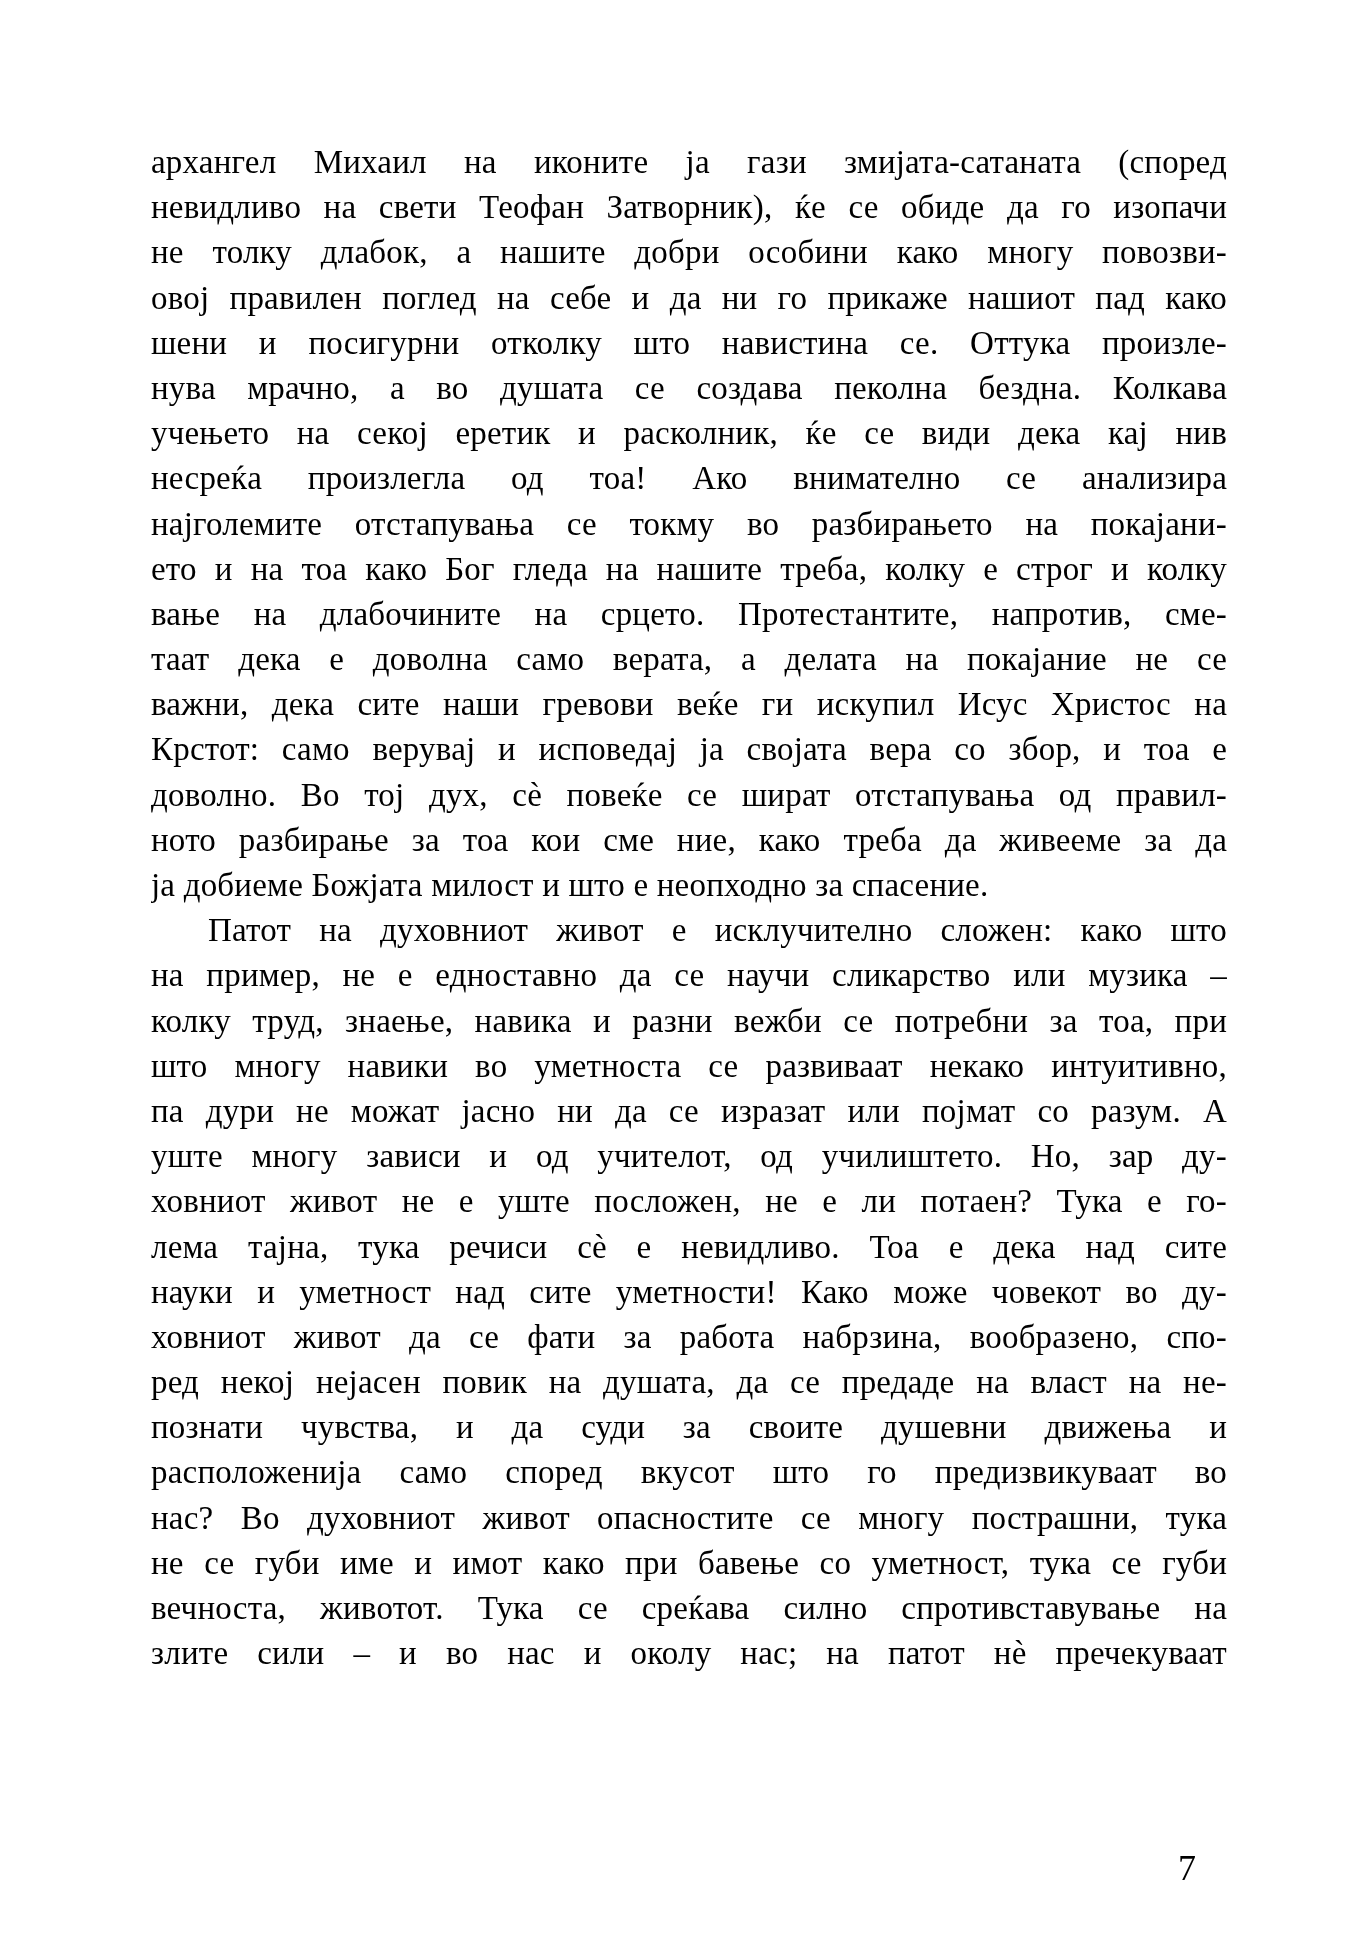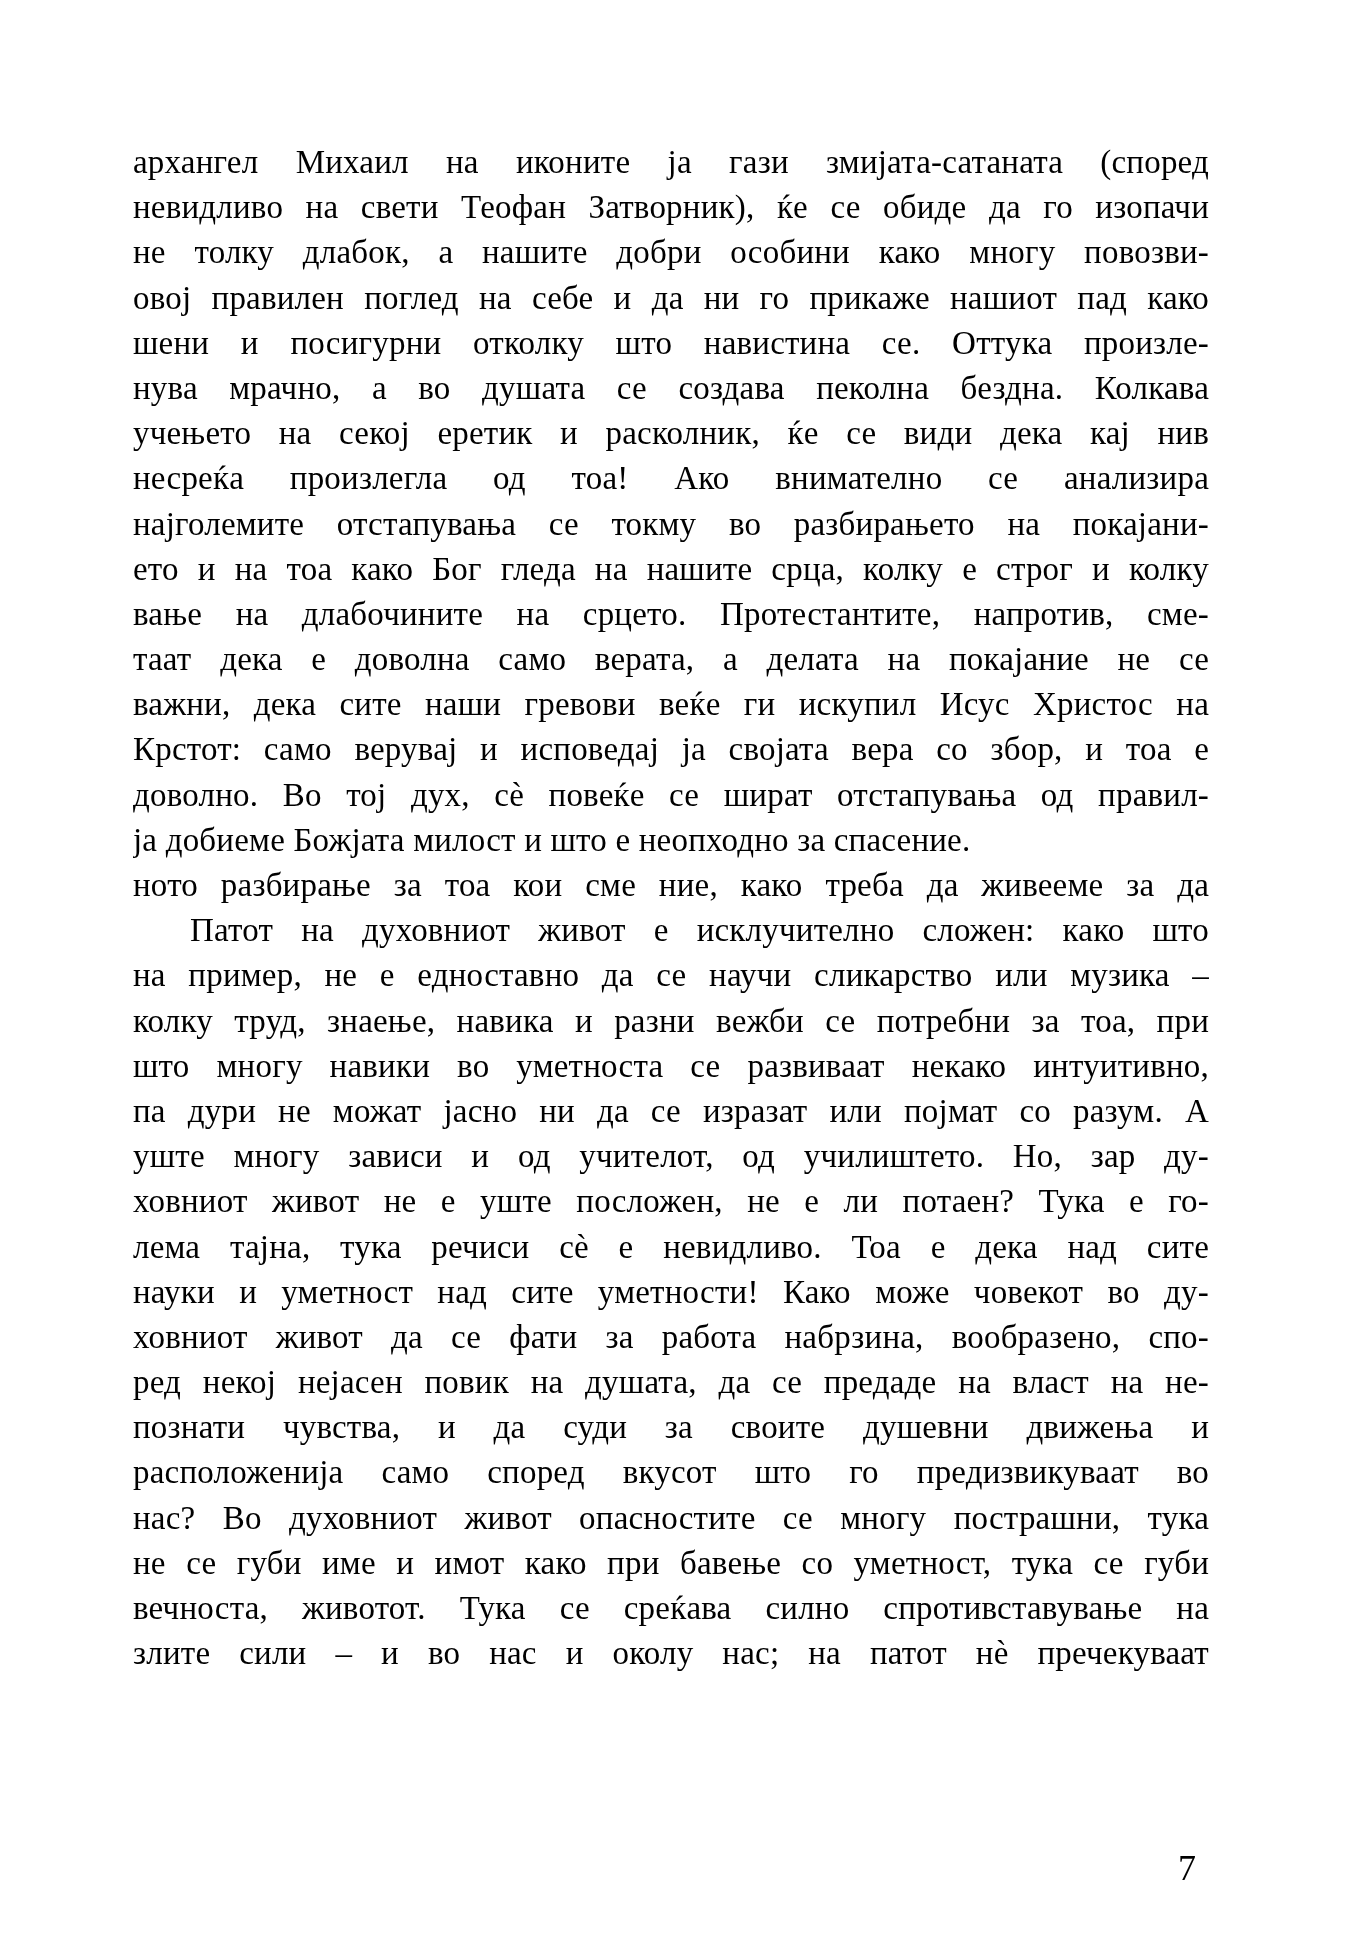--- a/index.html
+++ b/index.html
@@ -11,21 +11,21 @@
     position: relative;
     width: 1358px;
     height: 1940px;
     background: #ffffff;
     color: #000000;
     font-family: "Liberation Serif", "DejaVu Serif", serif;
     overflow: hidden;
   }
   .text-block {
     position: absolute;
-    left: 133px;
+    left: 151px;
     top: 140px;
     width: 1076px;
   }
   .line {
     font-size: 33px;
     height: 45.2px;
     line-height: 45.2px;
     white-space: normal;
     overflow: hidden;
     text-align: justify;
@@ -50,28 +50,28 @@
   <div class="text-block" id="text-block">
       <div class="line">архангел Михаил на иконите ја гази змијата-сатаната (според</div>
       <div class="line">невидливо на свети Теофан Затворник), ќе се обиде да го изопачи</div>
       <div class="line">не толку длабок, а нашите добри особини како многу повозви-</div>
       <div class="line">овој правилен поглед на себе и да ни го прикаже нашиот пад како</div>
       <div class="line">шени и посигурни отколку што навистина се. Оттука произле-</div>
       <div class="line">нува мрачно, а во душата се создава пеколна бездна. Колкава</div>
       <div class="line">учењето на секој еретик и расколник, ќе се види дека кај нив</div>
       <div class="line">несреќа произлегла од тоа! Ако внимателно се анализира</div>
       <div class="line">најголемите отстапувања се токму во разбирањето на покајани-</div>
-      <div class="line">ето и на тоа како Бог гледа на нашите срца, колку е строг и колку</div>
+      <div class="line">ето и на тоа како Бог гледа на нашите треба, колку е строг и колку</div>
       <div class="line">вање на длабочините на срцето. Протестантите, напротив, сме-</div>
       <div class="line">таат дека е доволна само верата, а делата на покајание не се</div>
       <div class="line">важни, дека сите наши гревови веќе ги искупил Исус Христос на</div>
       <div class="line">Крстот: само верувај и исповедај ја својата вера со збор, и тоа е</div>
       <div class="line">доволно. Во тој дух, сѐ повеќе се шират отстапувања од правил-</div>
+      <div class="line">ното разбирање за тоа кои сме ние, како треба да живееме за да</div>
       <div class="line para-end">ја добиеме Божјата милост и што е неопходно за спасение.</div>
-      <div class="line">ното разбирање за тоа кои сме ние, како треба да живееме за да</div>
       <div class="line" style="text-indent: 57px;">Патот на духовниот живот е исклучително сложен: како што</div>
       <div class="line">на пример, не е едноставно да се научи сликарство или музика –</div>
       <div class="line">колку труд, знаење, навика и разни вежби се потребни за тоа, при</div>
       <div class="line">што многу навики во уметноста се развиваат некако интуитивно,</div>
       <div class="line">па дури не можат јасно ни да се изразат или појмат со разум. А</div>
       <div class="line">уште многу зависи и од учителот, од училиштето. Но, зар ду-</div>
       <div class="line">ховниот живот не е уште посложен, не е ли потаен? Тука е го-</div>
       <div class="line">лема тајна, тука речиси сѐ е невидливо. Тоа е дека над сите</div>
       <div class="line">науки и уметност над сите уметности! Како може човекот во ду-</div>
       <div class="line">ховниот живот да се фати за работа набрзина, вообразено, спо-</div>

